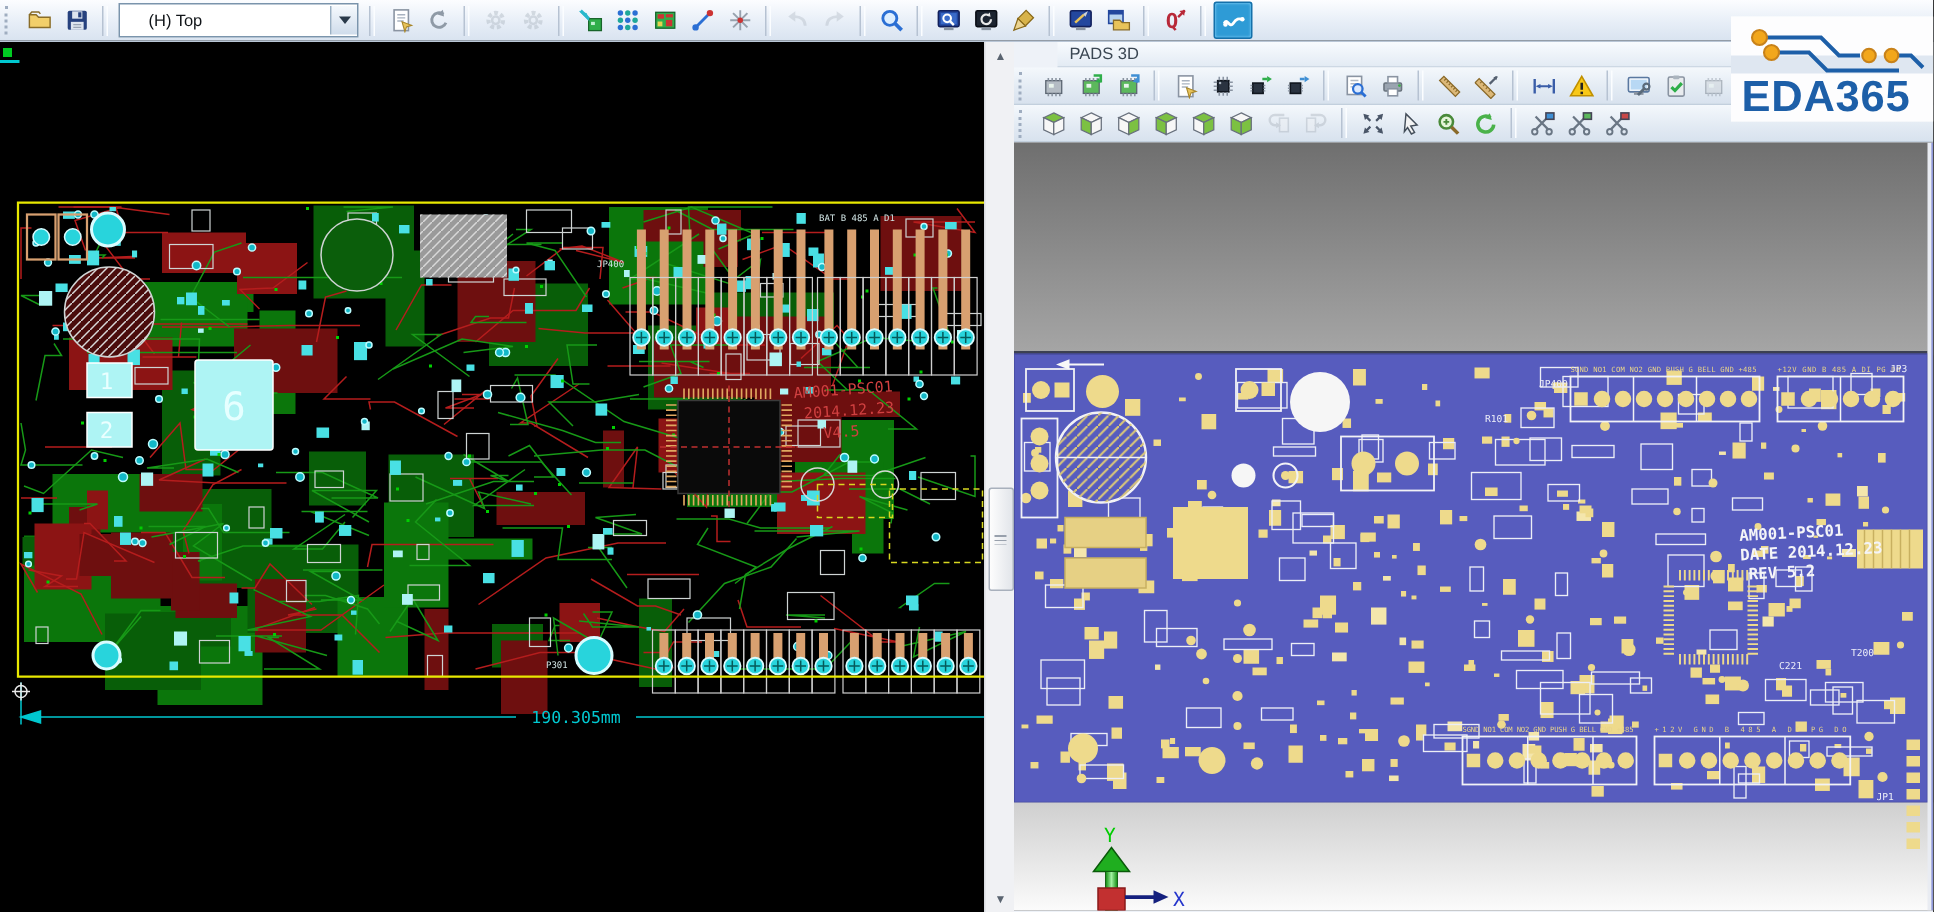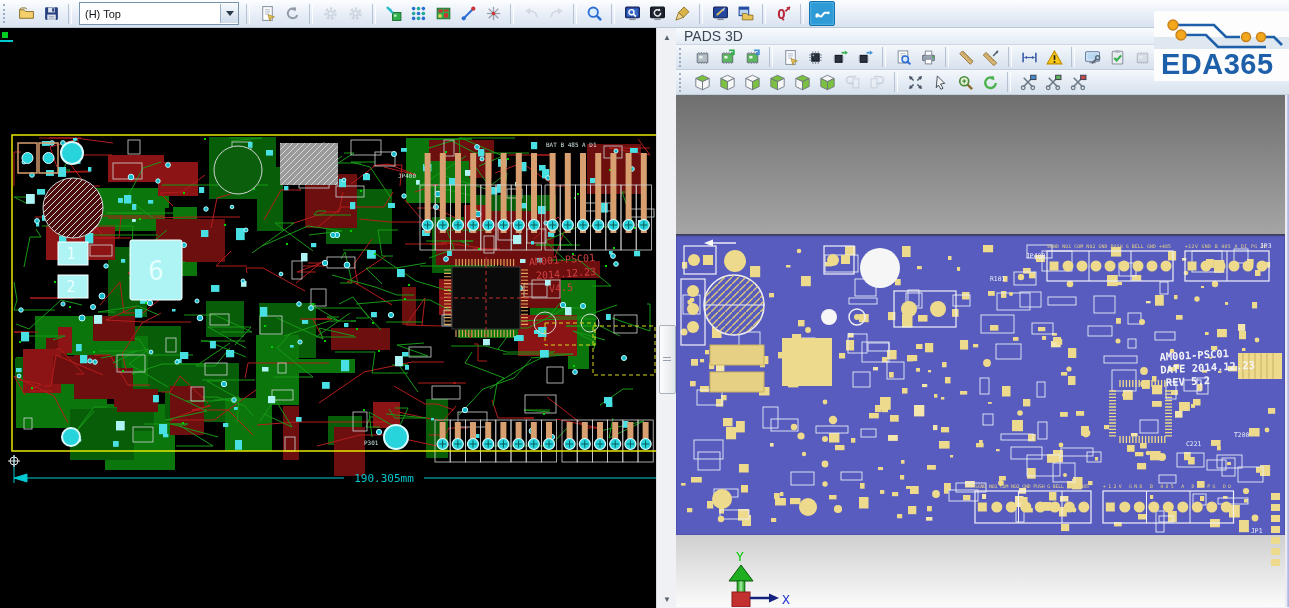--- a/index.html
+++ b/index.html
@@ -11,40 +11,40 @@
                 border-bottom:1px solid #b9c6d6;z-index:2;}
   .tbtn{width:24px;height:23px;display:flex;align-items:center;justify-content:center;
         border-radius:2px;flex:0 0 auto;}
   .tbtn.active{background:#2e9bd6;border:1px solid #1470aa;box-shadow:inset 0 0 2px #9adcff;}
   .tbtn.disabled{opacity:.42;}
   .sep{width:2px;height:20px;border-left:1px solid #b6c2d2;border-right:1px solid #fbfdff;
        margin:0 4px;flex:0 0 auto;}
   .grip{width:4px;height:19px;border-left:2px dotted #9fadc0;margin:0 4px 0 1px;flex:0 0 auto;}
   .combo{display:flex;align-items:center;width:158px;height:21px;background:#fff;
          border:1px solid #7a94ac;margin:0 2px;font-size:11px;color:#101418;flex:0 0 auto;}
-  .combo-text{flex:1;padding-left:5px;white-space:nowrap;}
+  .combo-text{flex:1;padding-left:19px;white-space:nowrap;}
   .combo-btn{width:17px;height:19px;background:linear-gradient(#f5f9fd,#cfdceb);
              border-left:1px solid #9ab0c4;display:flex;align-items:center;justify-content:center;}
   .caret{width:0;height:0;border-left:4px solid transparent;border-right:4px solid transparent;
          border-top:5px solid #2a3a4a;}
   #panel-2d{position:absolute;left:0;top:28px;width:656px;height:580px;background:#000;}
   #vscroll{position:absolute;left:656px;top:28px;width:20px;height:580px;background:#f0f1f4;
            border-left:1px solid #dadce0;box-sizing:border-box;z-index:1;}
   .scroll-btn{position:absolute;left:1px;width:18px;height:16px;display:flex;align-items:center;
               justify-content:center;font-size:8px;color:#5a6470;background:#f0f1f4;}
   #scroll-up{top:1px;} #scroll-down{bottom:1px;}
   #scroll-thumb{position:absolute;left:2px;top:297px;width:15px;height:67px;
                 background:linear-gradient(90deg,#fdfdfd,#e2e5ea);border:1px solid #a8b0bc;
                 border-radius:2px;}
   #scroll-thumb:after{content:"";position:absolute;left:3px;top:29px;width:8px;height:8px;
      background:repeating-linear-gradient(#0000 0 2px,#98a0ac 2px 3px);}
   #panel-3d{position:absolute;left:676px;top:28px;width:613px;height:580px;background:#eef2f8;}
-  #p3d-header{height:16px;background:linear-gradient(#f8fbfe,#e3ebf4);font-size:14px;
+  #p3d-header{height:16px;background:linear-gradient(#f8fbfe,#e3ebf4);font-size:11px;
               color:#3a4652;padding-left:8px;display:flex;align-items:center;
-              border-bottom:1px solid #cdd8e4;}
+              border-bottom:1px solid #cdd8e4;margin-left:29px;}
   #p3d-tb1,#p3d-tb2{height:25px;display:flex;align-items:center;gap:1px;padding-left:2px;
               background:linear-gradient(#f4f8fc,#e2eaf3 60%,#d8e2ee);
               border-bottom:1px solid #c2cfdd;box-sizing:border-box;}
   #p3d-tb1 .tbtn,#p3d-tb2 .tbtn{width:24px;height:22px;}
   #viewport3d{height:512px;position:relative;background:#808080;}
   #logo{position:absolute;left:1154px;top:11px;width:135px;height:70px;background:#fdfdfe;z-index:5;}
   svg text{font-family:"DejaVu Sans Mono","Liberation Mono",monospace;}
   .logo-text{font-family:"Liberation Sans",sans-serif !important;}
 </style>
 </head>

